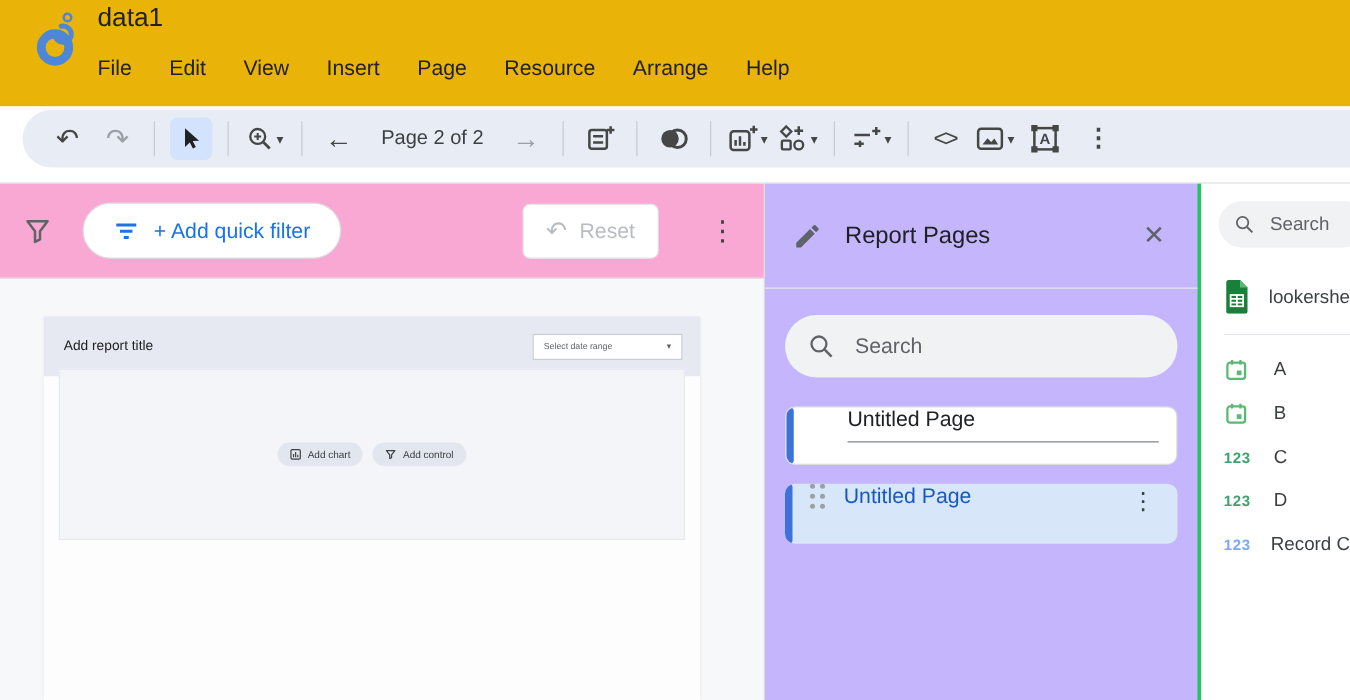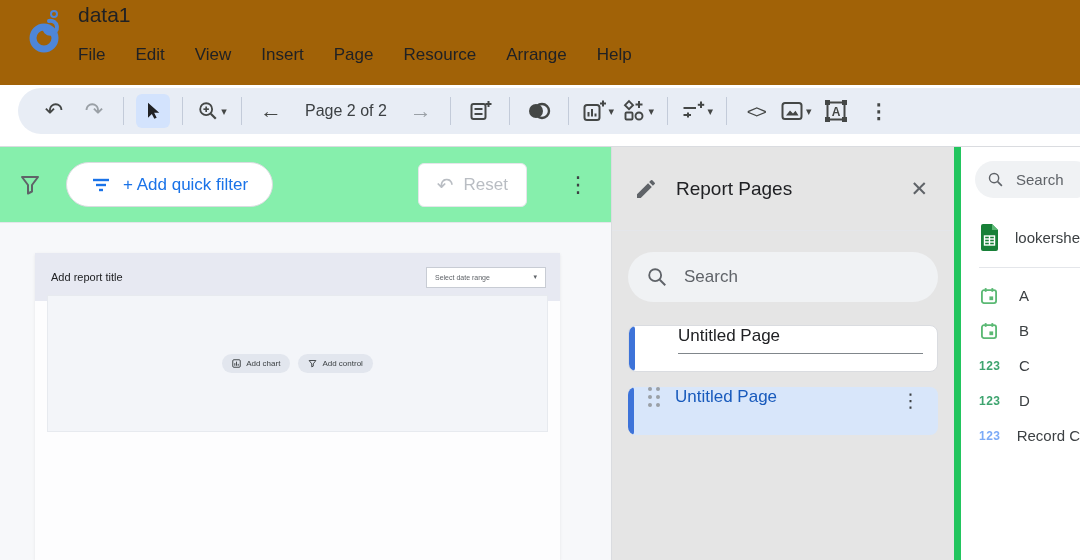--- a/index.html
+++ b/index.html
@@ -1,21 +1,21 @@
 <!DOCTYPE html>
 <html><head>
 <meta charset="utf-8">
 <style>
   * { margin:0; padding:0; box-sizing:border-box; }
   html,body { width:1080px; height:560px; overflow:hidden; background:#fff;
     font-family:"Liberation Sans", sans-serif; -webkit-font-smoothing:antialiased; }
   .app { position:relative; width:1080px; height:560px; background:#fff; color:#202124; }
 
   
-  .header { position:absolute; top:0; left:0; right:0; height:85px; background:#a16207; }
+  .header { position:absolute; top:0; left:0; right:0; height:85px; background:#eab308; }
   .logo { position:absolute; left:24px; top:8px; width:44px; height:48px; }
   .doc-title { position:absolute; left:78px; top:3px; font-size:21px; color:#202124; }
   .menubar { position:absolute; left:63px; top:40px; display:flex; }
   .menu-item { font-size:17px; color:#202124; padding:5px 15px; cursor:pointer; border-radius:4px; }
 
   
   .toolbar { position:absolute; top:88px; left:18px; right:0; height:46px;
     background:#e8edf5; border-radius:23px 0 0 23px; display:flex; align-items:center;
     padding-left:16px; color:#444746; }
   .tb-btn { height:34px; min-width:34px; display:flex; align-items:center; justify-content:center;
@@ -25,25 +25,25 @@
   .tb-glyph { font-size:22px; line-height:1; }
   .tb-divider { width:1px; height:28px; background:#c3cbd9; margin:0 9px; }
   .tb-caret { font-size:11px; color:#444746; margin-left:2px; }
   .page-indicator { font-size:16px; color:#3c4043; margin:0 14px; white-space:nowrap; }
   .tb-svg { display:block; }
 
   
   .main { position:absolute; top:146px; left:0; right:0; bottom:0; display:flex;
     border-top:1px solid #dadce0; }
   .canvas-col { width:612px; border-right:1px solid #dadce0; display:flex; flex-direction:column; background:#f7f8fa; }
-  .pages-col { width:349px; border-right:7px solid #22c55e; background:#e5e5e5; display:flex; flex-direction:column; }
+  .pages-col { width:349px; border-right:3px solid #22c55e; background:#c4b5fd; display:flex; flex-direction:column; }
   .data-col { flex:1; background:#fff; display:flex; flex-direction:column; overflow:hidden; }
 
   
-  .filter-bar { height:76px; background:#86efac; border-bottom:1px solid #e4e6ea;
+  .filter-bar { height:76px; background:#f9a8d4; border-bottom:1px solid #e4e6ea;
     display:flex; align-items:center; padding:0 18px; }
   .funnel { color:#5f6368; margin-right:24px; display:flex; }
   .quick-filter-pill { display:flex; align-items:center; gap:12px; border:1px solid #dadce0;
     border-radius:23px; height:45px; padding:0 24px; cursor:pointer; background:#fff; }
   .quick-filter-pill .label { color:#1a73e8; font-size:17px; white-space:nowrap; }
   .reset-btn { display:flex; align-items:center; gap:10px; border:1px solid #e4e6ea;
     border-radius:6px; height:44px; padding:0 18px; color:#b9bdc3; font-size:17px;
     margin-left:auto; margin-right:36px; background:#fff; }
   .reset-undo { font-size:20px; }
   .filter-kebab { color:#3c4043; font-size:22px; cursor:pointer; padding:4px; letter-spacing:0; }

